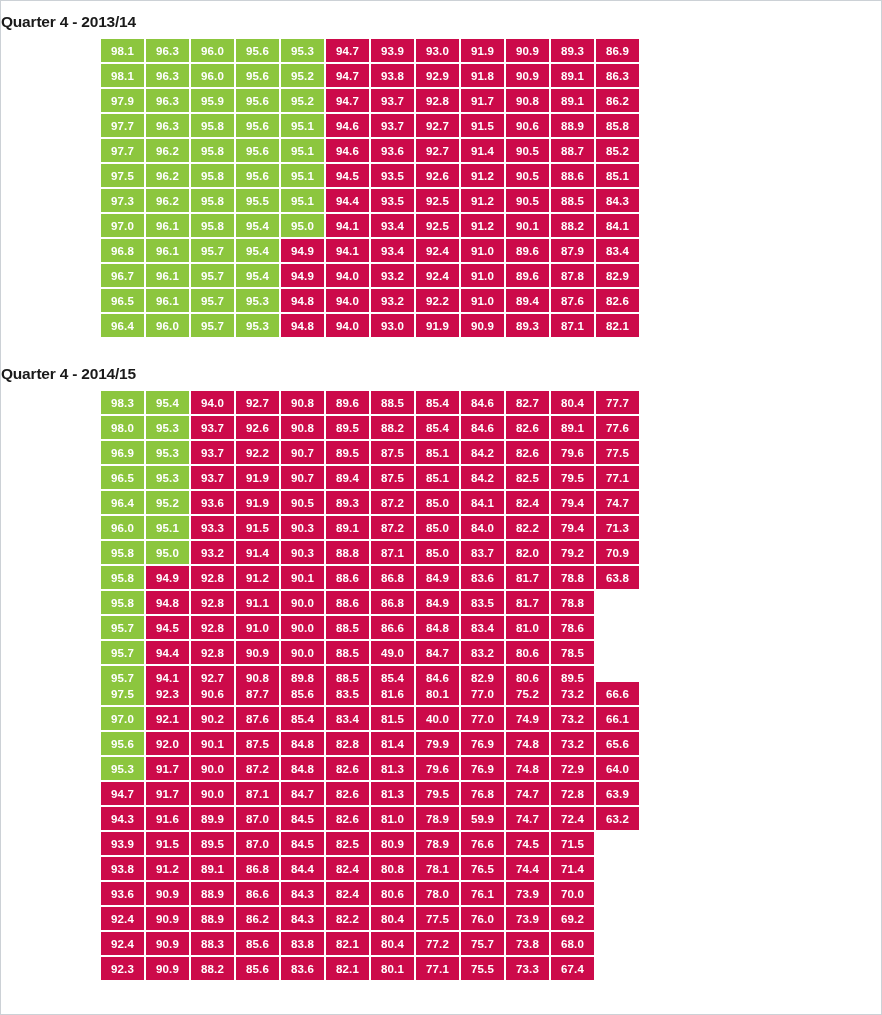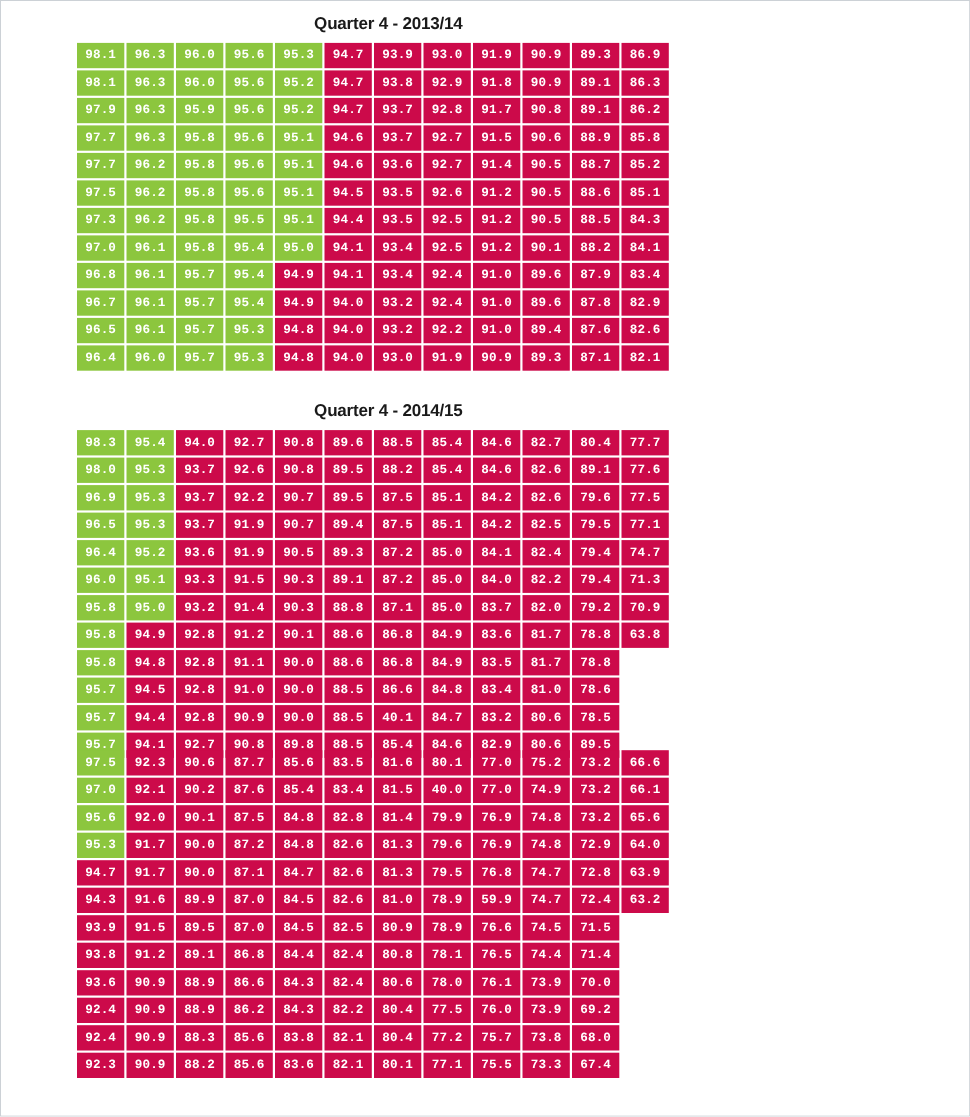--- a/index.html
+++ b/index.html
@@ -20,33 +20,32 @@
     width: 880px;
     height: 1013px;
     background: #ffffff;
   }
   .grid-block {
     position: absolute;
     left: 0;
     width: 880px;
   }
   .grid-title {
-    text-align: center;
+    text-align: left;
     padding-right: 176px;
     font-size: 15.5px;
     font-weight: 700;
     color: #1a1a1a;
     letter-spacing: -0.2px;
     height: 22px;
     line-height: 22px;
   }
   .grid-rows {
     margin-top: 6px;
-    padding-left: 69px;
-    font-family: Liberation Mono, monospace;
+    padding-left: 100px;
   }
   .hrow {
     display: flex;
     height: 23px;
     margin-bottom: 2px;
   }
   .cell {
     width: 43px;
     height: 23px;
     margin-right: 2px;
@@ -380,21 +379,21 @@
           <div class="cell red">81.0</div>
           <div class="cell red">78.6</div>
         </div>
         <div class="hrow">
           <div class="cell green">95.7</div>
           <div class="cell red">94.4</div>
           <div class="cell red">92.8</div>
           <div class="cell red">90.9</div>
           <div class="cell red">90.0</div>
           <div class="cell red">88.5</div>
-          <div class="cell red">40.1</div>
+          <div class="cell red">49.0</div>
           <div class="cell red">84.7</div>
           <div class="cell red">83.2</div>
           <div class="cell red">80.6</div>
           <div class="cell red">78.5</div>
         </div>
         <div class="hrow">
           <div class="cell green">95.7</div>
           <div class="cell red">94.1</div>
           <div class="cell red">92.7</div>
           <div class="cell red">90.8</div>

